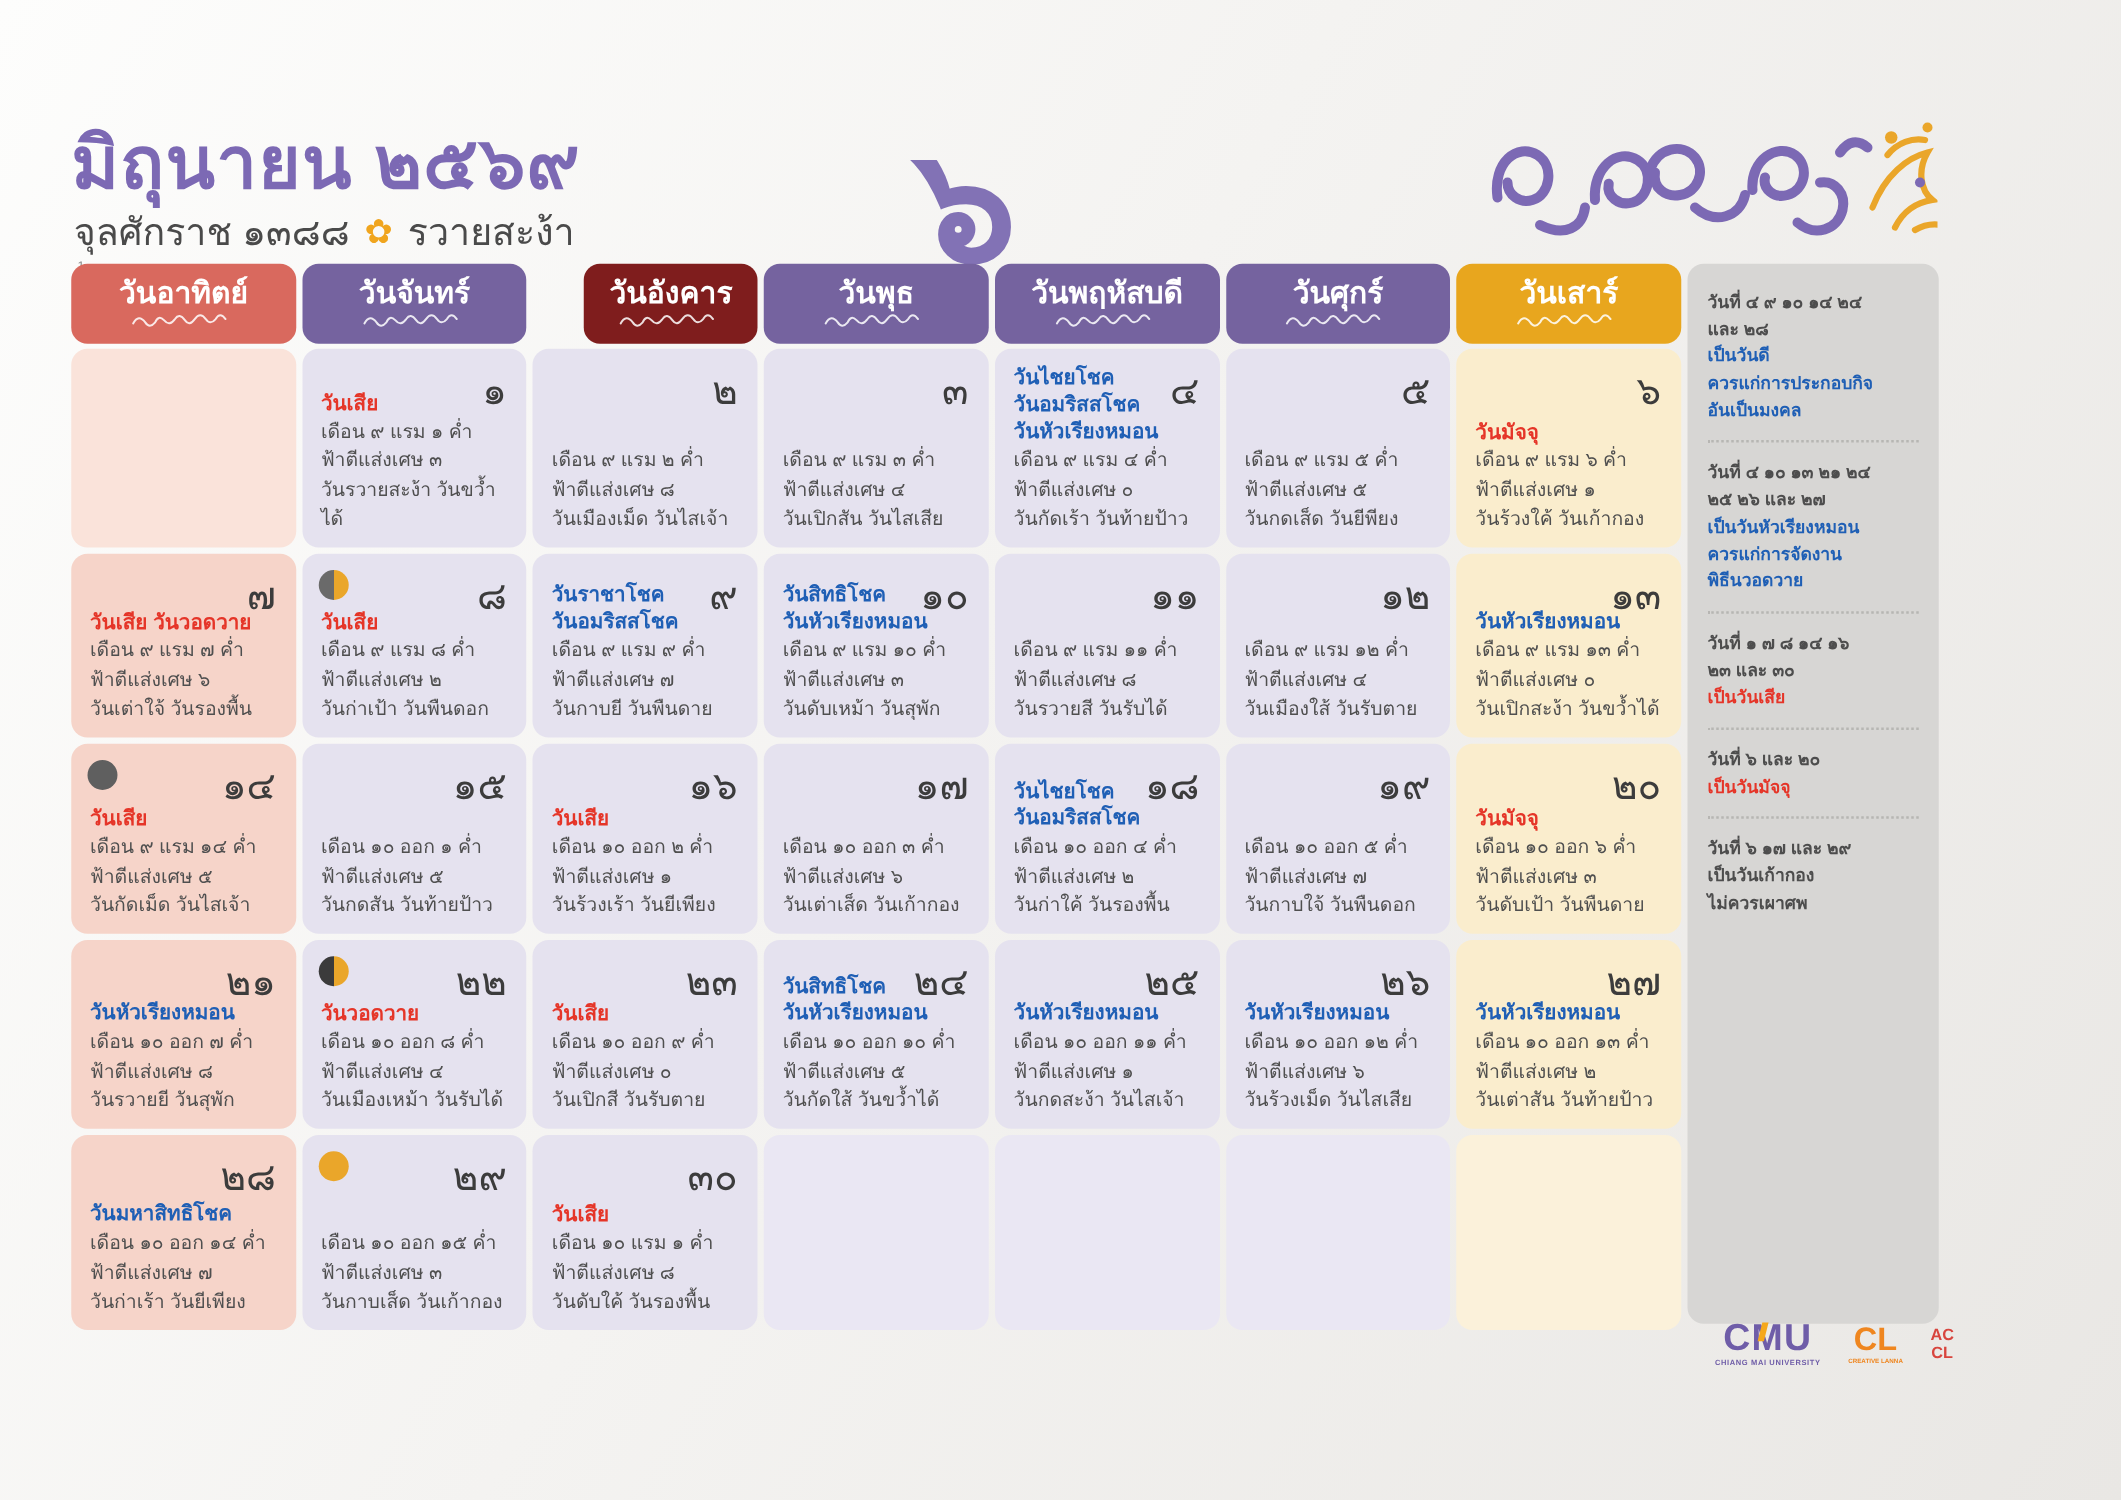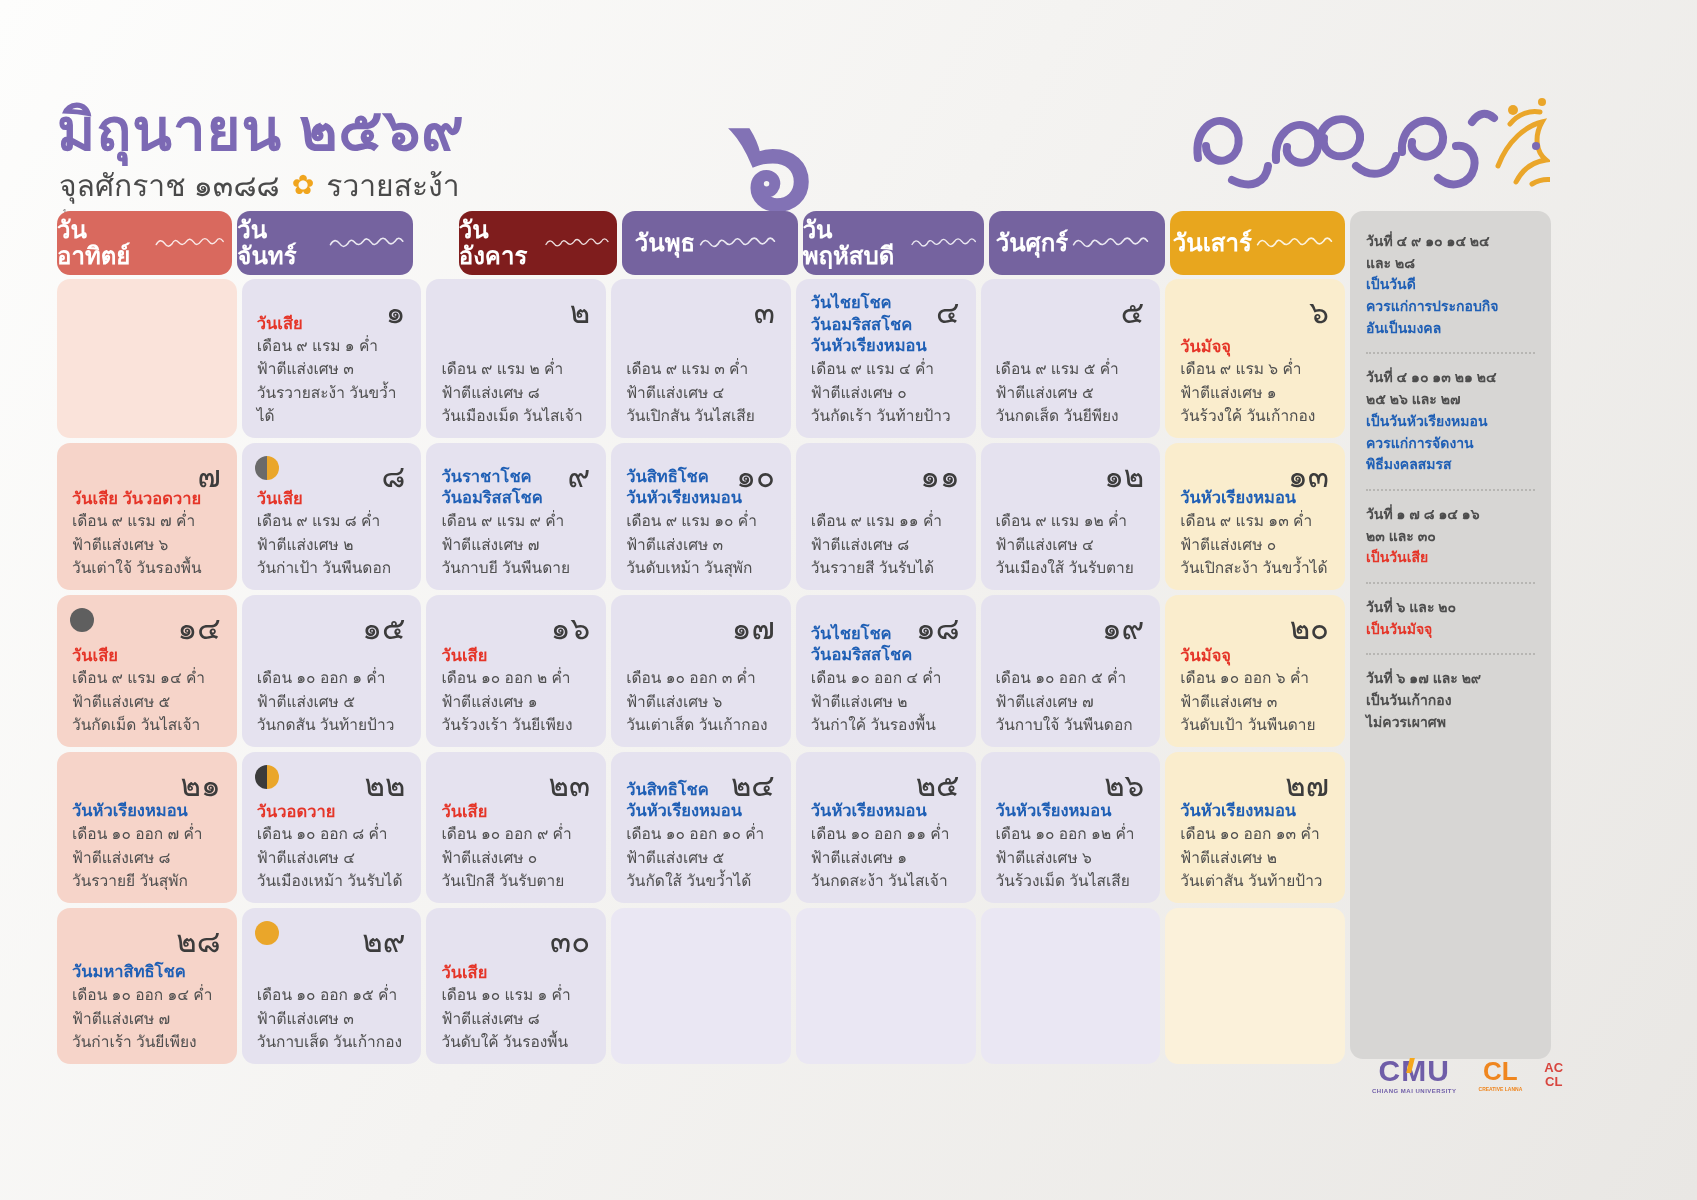--- a/index.html
+++ b/index.html
@@ -10,21 +10,21 @@
   }
   
   .month-title{position:absolute;left:57px;top:83px;font-size:58px;font-weight:700;color:#7c69b4;letter-spacing:1px;}
   .sub-line{position:absolute;left:59px;top:162px;font-size:30px;color:#4a4a4a;display:flex;align-items:center;gap:12px;}
   .flower{color:#f0a51e;font-size:27px;line-height:1;}
   .big-num{position:absolute;left:732px;top:62px;font-size:128px;font-weight:700;color:#8272b5;}
   .lanna-wrap{position:absolute;left:1180px;top:88px;width:370px;height:120px;}
   .artifact{position:absolute;left:62px;top:208px;font-size:10px;color:#8a8a8a;}
   
   .weekday-row{position:absolute;left:57px;top:211px;width:1288px;display:grid;grid-template-columns:repeat(7,1fr);gap:5px;}
-  .wd{height:64px;border-radius:13px;display:flex;flex-direction:row;align-items:center;justify-content:center;gap:2px;}
+  .wd{height:64px;border-radius:13px;display:flex;flex-direction:column;align-items:center;justify-content:center;gap:2px;}
   .wd-label{color:#ffffff;font-size:24px;font-weight:700;line-height:1.1;}
   .wd svg{display:block;}
   
   .cal-grid{position:absolute;left:57px;top:279px;width:1288px;display:grid;
     grid-template-columns:repeat(7,1fr);grid-template-rows:159px 147px 152px 151px 156px;gap:5px;}
   .cell{position:relative;border-radius:13px;overflow:hidden;}
   .c-sun{background:#f6d4c9;} .c-sun.empty{background:#fae3da;}
   .c-mid{background:#e5e2ef;} .c-mid.empty{background:#eae7f3;}
   .c-sat{background:#faedcd;} .c-sat.empty{background:#fbf1da;}
   .daynum{position:absolute;top:8px;right:16px;font-size:31px;color:#3c3c3c;font-weight:400;}
@@ -426,21 +426,21 @@
       <div class="n-dark">และ ๒๘</div>
       <div class="n-blue">เป็นวันดี</div>
       <div class="n-blue">ควรแก่การประกอบกิจ</div>
       <div class="n-blue">อันเป็นมงคล</div>
     </div>
     <div class="note">
       <div class="n-dark">วันที่ ๔ ๑๐ ๑๓ ๒๑ ๒๔</div>
       <div class="n-dark">๒๕ ๒๖ และ ๒๗</div>
       <div class="n-blue">เป็นวันหัวเรียงหมอน</div>
       <div class="n-blue">ควรแก่การจัดงาน</div>
-      <div class="n-blue">พิธีมงคลสมรส</div>
+      <div class="n-blue">พิธีนวอดวาย</div>
     </div>
     <div class="note">
       <div class="n-dark">วันที่ ๑ ๗ ๘ ๑๔ ๑๖</div>
       <div class="n-dark">๒๓ และ ๓๐</div>
       <div class="n-red">เป็นวันเสีย</div>
     </div>
     <div class="note">
       <div class="n-dark">วันที่ ๖ และ ๒๐</div>
       <div class="n-red">เป็นวันมัจจุ</div>
     </div>

